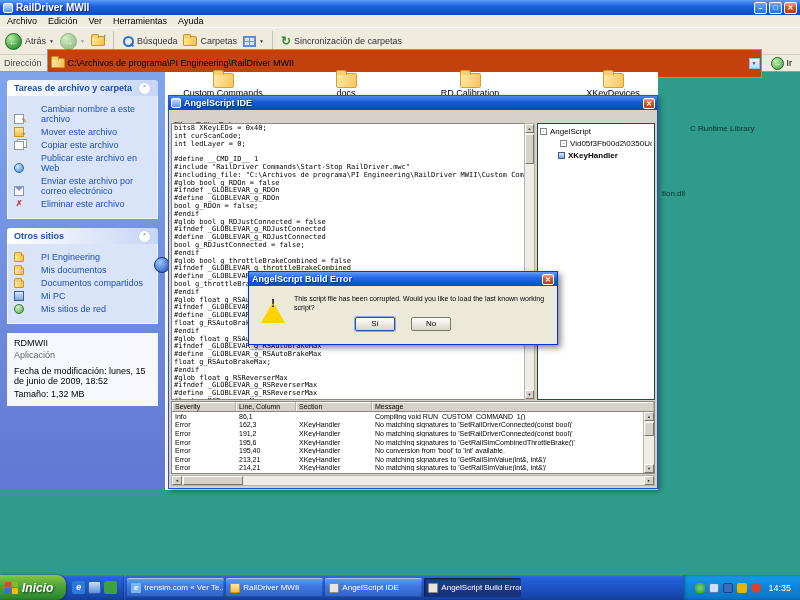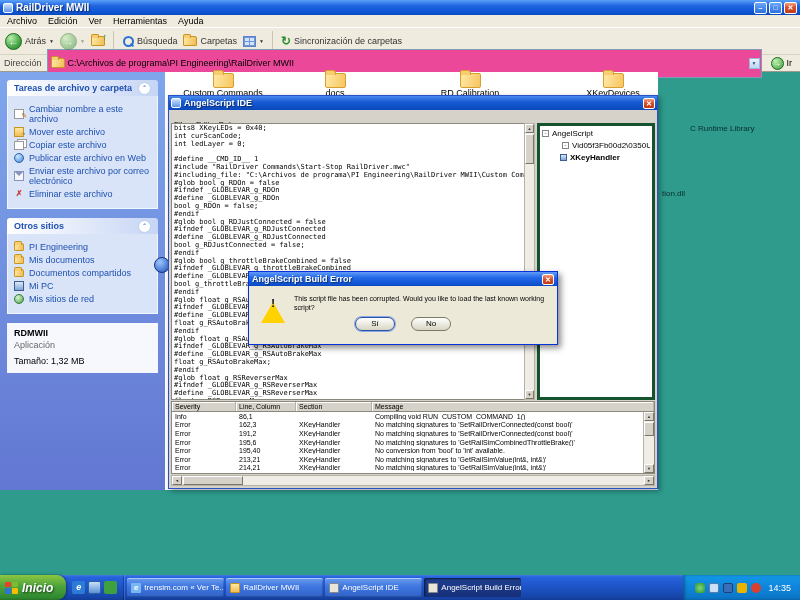--- a/index.html
+++ b/index.html
@@ -24,48 +24,48 @@
   .fol-s{width:14px;height:10px;position:relative;background:linear-gradient(105deg,#FFE9A6,#F0BD55);border:1px solid #C9951F;border-radius:1px 2px 1px 1px;flex:0 0 14px}
   .fol-s:before{content:"";position:absolute;left:-1px;top:-3px;width:6px;height:3px;background:#F7CE72;border:1px solid #C9951F;border-bottom:none;border-radius:2px 2px 0 0}
   .uparr{position:absolute;right:-3px;top:-5px;color:#2E7D2E;font-weight:bold;font-size:9px}
   .mag{position:relative;width:12px;height:12px;flex:0 0 12px}
   .mag:before{content:"";position:absolute;left:1px;top:1px;width:7px;height:7px;border:2px solid #2A6FD6;border-radius:50%}
   .mag:after{content:"";position:absolute;left:8px;top:9px;width:4px;height:2px;background:#2A6FD6;transform:rotate(45deg)}
   .viewsico{width:13px;height:11px;background-color:#D6E4F8;border:1px solid #5B83C9;background-image:repeating-linear-gradient(to right,#6E96D8 0 1px,transparent 1px 5px),repeating-linear-gradient(to bottom,#6E96D8 0 1px,transparent 1px 4px)}
   .syncico{color:#2F8E2F;font-size:12px;font-weight:bold;line-height:12px}
   .addrbar{height:17px;background:#EFEBDE;display:flex;align-items:center;gap:5px;padding:0 4px;border-bottom:1px solid #9C9A8C}
   .addrlabel{color:#444}
-  .combo{flex:1;height:29px;background:#ec4899;border:1px solid #7F9DB9;display:flex;align-items:center;gap:3px;padding:0 1px 0 3px;overflow:hidden}
+  .combo{flex:1;height:29px;background:#c2410c;border:1px solid #7F9DB9;display:flex;align-items:center;gap:3px;padding:0 1px 0 3px;overflow:hidden}
   .combo .path{flex:1;white-space:nowrap;overflow:hidden}
   .dropbtn{width:11px;height:11px;background:linear-gradient(#EAF3FD,#BDD7F2);border:1px solid #9AB8DC;font-size:5px;line-height:9px;text-align:center;color:#2B4F87;flex:0 0 11px}
   .gobtn{display:flex;align-items:center;gap:3px;padding:0 4px}
   .goico{width:13px;height:13px;border-radius:50%;background:radial-gradient(circle at 32% 28%,#BDF0AD,#3F9E3F);border:1px solid #1A6A1A;color:#fff;font-size:8px;text-align:center;line-height:11px;flex:0 0 13px}
 
   .content{position:absolute;top:72px;left:0;width:658px;height:418px;background:#fff}
   .pane{position:absolute;left:0;top:0;bottom:0;width:165px;background:linear-gradient(#7FA6EC,#6277D2);padding:8px 7px;overflow:hidden}
   .box{margin-bottom:9px}
   .boxh{height:16px;border-radius:3px 3px 0 0;background:linear-gradient(to right,#FFFFFF,#C6D5F5);display:flex;align-items:center;justify-content:space-between;padding:0 7px;color:#1E50B0;font-weight:bold}
   .chev{width:13px;height:13px;border-radius:50%;background:#fff;border:1px solid #B9CDF0;color:#3B6FD0;font-size:7px;line-height:11px;text-align:center;font-weight:bold}
   .boxb{background:#D9E4F9;border:1px solid #F2F6FE;border-top:none;padding:5px 6px 6px}
   .boxb.detail-b{background:#F6F8FD}
-  .titem{display:flex;align-items:center;gap:5px;margin:3px 0;color:#1E50B0;cursor:pointer}
+  .titem{display:flex;align-items:flex-end;gap:17px;margin:3px 0;color:#1E50B0;cursor:pointer}
   .titem .lbl{line-height:10px}
   .tico{width:10px;height:10px;flex:0 0 10px;position:relative;font-size:8px;line-height:10px;text-align:center}
   .i-ren{background:#fff;border:1px solid #999}
   .i-ren:after{content:"✎";position:absolute;font-size:7px;right:-4px;bottom:-3px;color:#C4731B}
   .i-mov{background:linear-gradient(#FFE9A6,#F0BD55);border:1px solid #C9951F}
   .i-mov:after{content:"→";position:absolute;font-size:7px;right:-4px;bottom:-2px;color:#2E7D2E;font-weight:bold}
   .i-cop{width:8px;height:9px;background:#fff;border:1px solid #999;box-shadow:3px -2px 0 -1px #fff,3px -2px 0 0 #999}
   .i-web{border-radius:50%;background:radial-gradient(circle at 35% 30%,#CFE8FF,#3D86D8);border:1px solid #2B62A8}
   .i-mail{background:#F4F6FB;border:1px solid #8A93B8;overflow:hidden}
   .i-mail:before{content:"";position:absolute;left:0;top:0;border-left:4px solid transparent;border-right:4px solid transparent;border-top:4px solid #8A93B8}
   .i-del{color:#C43C35;font-weight:bold}
   .i-pc{background:linear-gradient(#DCE9F8,#7FA6D8);border:1px solid #3C5E8C}
   .i-net{border-radius:50%;background:radial-gradient(circle at 35% 30%,#D8F4D0,#4FA04F);border:1px solid #2E7D2E}
-  .dname{font-weight:bold}
+  .dname{font-weight:normal}
   .dtype{color:#666;margin:2px 0 6px}
   .dline{margin-top:3px;line-height:10px}
 
   .mainarea{position:absolute;left:165px;top:0;width:493px;height:418px;background:#fff}
   .tile{position:absolute;top:1px;width:100px;display:flex;flex-direction:column;align-items:center;gap:1px;cursor:pointer}
   .fol{width:21px;height:15px;position:relative;background:linear-gradient(105deg,#FFE9A6,#F7C55F);border:1px solid #D99E2D;border-radius:1px 2px 2px 2px}
   .fol:before{content:"";position:absolute;left:-1px;top:-4px;width:9px;height:4px;background:#F7CE72;border:1px solid #D99E2D;border-bottom:none;border-radius:2px 3px 0 0}
   .flabel{line-height:9px;text-align:center}
   .appfrag{position:absolute;left:-11px;top:185px;width:16px;height:16px;border-radius:50%;background:radial-gradient(circle at 35% 30%,#9CC6FF,#1E50B8);border:1px solid #12347E}
 
@@ -77,21 +77,21 @@
   .tbar2 .ttl{flex:1;text-shadow:1px 1px 1px rgba(0,0,0,.5)}
   .wb2{width:12px;height:11px;border:1px solid #fff;border-radius:2px;color:#fff;font-size:7px;line-height:9px;text-align:center;background:linear-gradient(#F3A083,#D8502B 45%,#C03A18)}
   .menubar2{height:28px;display:flex;align-items:center;gap:9px;padding:0 5px;font-size:8px;background:#D6D2CA}
   .idemain{position:absolute;left:2px;right:2px;top:27px;bottom:88px;display:flex}
   .editor{flex:1;background:#fff;border:1px solid #8A877C;border-right:none;overflow:hidden;padding:1px 0 0 2px}
   .code-line{font-family:"DejaVu Sans Mono","Liberation Mono",monospace;font-size:7px;line-height:7.8px;white-space:pre;min-height:7.8px}
   .vscroll{width:11px;background:#EFEDE6;border:1px solid #B5B2A6;display:flex;flex-direction:column}
   .sbtn{width:100%;height:9px;background:#D6D2CA;border:1px solid #fff;border-right-color:#7A7668;border-bottom-color:#7A7668;font-size:4px;line-height:7px;text-align:center;color:#333}
   .strack{flex:1;position:relative}
   .sthumb{position:absolute;top:1px;left:0;right:0;height:30px;background:#D6D2CA;border:1px solid #fff;border-right-color:#7A7668;border-bottom-color:#7A7668}
-  .tree{width:118px;margin-left:2px;background:#fff;border:3px solid #14532d;font-size:8px;padding:3px 2px;overflow:hidden}
+  .tree{width:118px;margin-left:2px;background:#fff;border:1px solid #14532d;font-size:8px;padding:3px 2px;overflow:hidden}
   .trow{display:flex;align-items:center;gap:3px;margin-bottom:3px;white-space:nowrap;overflow:hidden}
   .pm{width:7px;height:7px;border:1px solid #848484;background:#fff;font-size:6px;line-height:5px;text-align:center;color:#333;flex:0 0 7px}
   .t1{margin-left:20px}
   .t2{margin-left:18px;font-weight:bold}
   .nico{width:7px;height:7px;background:linear-gradient(#DCE9F8,#7FA6D8);border:1px solid #3C5E8C;flex:0 0 7px}
   .errpanel{position:absolute;left:2px;right:2px;bottom:14px;height:73px;background:#fff;border:1px solid #8A877C;overflow:hidden;font-size:7px;display:flex;flex-direction:column}
   .errhead{display:flex;height:10px;background:#D6D2CA;border-bottom:1px solid #8A877C;flex:0 0 10px}
   .ehc{padding:1px 3px;border-right:1px solid #B5B2A6;box-shadow:inset 1px 1px 0 #fff;white-space:nowrap;overflow:hidden}
   .c0{width:64px;flex:0 0 64px}.c1{width:60px;flex:0 0 60px}.c2{width:76px;flex:0 0 76px}.c3{flex:1;min-width:0}
   .errbodyrow{display:flex;flex:1;min-height:0}
@@ -106,21 +106,21 @@
   
   .dlg{position:absolute;left:248px;top:271px;width:310px;height:74px;background:#ECE9D8;border:1px solid #0831D9;box-shadow:3px 3px 6px rgba(0,0,0,.45);z-index:50}
   .tbar3{height:14px;background:linear-gradient(#639CF8,#2268E8 40%,#0D51D0 90%,#0A46B8);display:flex;align-items:center;gap:3px;padding:0 3px;color:#fff;font-weight:bold}
   .tbar3 .ttl{flex:1;text-shadow:1px 1px 1px rgba(0,0,0,.5)}
   .dlg-body{display:flex;gap:9px;padding:6px 10px 0 12px;align-items:center}
   .warn{position:relative;width:24px;height:21px;flex:0 0 24px}
   .warn .tri{width:0;height:0;border-left:12px solid transparent;border-right:12px solid transparent;border-bottom:21px solid #FFD200}
   .warn .ex{position:absolute;left:0;top:5px;width:24px;text-align:center;color:#000;font-weight:bold;font-size:11px}
   .dmsg{font-size:7px;line-height:9px}
   .dbtns{display:flex;justify-content:center;gap:16px;margin-top:4px}
-  .xpbtn{min-width:40px;height:14px;background:linear-gradient(#FFFFFF,#E8E6DA 60%,#D8D5C5);border:1px solid #7B7B63;border-radius:7px;font-size:8px;line-height:12px;text-align:center;padding:0 6px;cursor:pointer}
+  .xpbtn{min-width:40px;height:14px;background:linear-gradient(#FFFFFF,#E8E6DA 60%,#D8D5C5);border:1px solid #7B7B63;border-radius:2px;font-size:8px;line-height:12px;text-align:center;padding:0 6px;cursor:pointer}
   .xpbtn.def{border-color:#2A52A8;box-shadow:0 0 0 1px #8CA8E0}
 
   
   .taskbar{position:absolute;left:0;top:575px;width:800px;height:25px;background:linear-gradient(#4A7AE0,#2663DE 8%,#1E55C8 45%,#1746AC 85%,#123C96);display:flex;align-items:stretch;z-index:100}
   .start{display:flex;align-items:center;gap:4px;padding:0 13px 0 5px;background:linear-gradient(#8CC63F,#4DA33C 45%,#2F8A2F 90%,#267326);border-radius:0 9px 9px 0;box-shadow:1px 0 3px rgba(0,0,0,.4);color:#fff;font-size:12px;font-weight:bold;font-style:italic;text-shadow:1px 1px 2px rgba(0,0,0,.6);cursor:pointer}
   .flag{width:13px;height:12px;display:grid;grid-template-columns:1fr 1fr;grid-template-rows:1fr 1fr;gap:1px}
   .flag span{border-radius:1px}
   .fc1{background:#E8402A}.fc2{background:#7DBB2F}.fc3{background:#2C74D8}.fc4{background:#F6BE00}
   .ql{display:flex;align-items:center;gap:3px;padding:0 6px;border-right:1px solid rgba(0,0,0,.25);box-shadow:1px 0 0 rgba(255,255,255,.15)}
   .qlico{width:13px;height:13px;border-radius:2px;font-size:9px;line-height:13px;text-align:center;color:#fff;cursor:pointer}
@@ -272,31 +272,32 @@
             <div class="titem">
                 <span class="tico i-net"></span>
                 <span class="lbl">Mis sitios de red</span>
               </div>
           </div>
         </div>
         <div class="box">
           <div class="boxb detail-b">
             <div class="dname">RDMWII</div>
             <div class="dtype">Aplicación</div>
+            <div class="dline">Fecha de modificación: lunes, 15 de junio de 2009, 18:52</div>
             <div class="dline">Tamaño: 1,32 MB</div>
           </div>
         </div>
       </div>
 
       <div class="mainarea">
         <div class="tile" style="left:8px">
           <span class="fol"></span>
           <span class="flabel">Custom Commands</span>
         </div>
-        <div class="tile" style="left:120px">
+        <div class="tile" style="left:131px">
           <span class="fol"></span>
           <span class="flabel">docs</span>
         </div>
         <div class="tile" style="left:398px">
           <span class="fol"></span>
           <span class="flabel">XKeyDevices</span>
         </div>
         <div class="tile" style="left:255px">
           <span class="fol"></span>
           <span class="flabel">RD Calibration</span>

